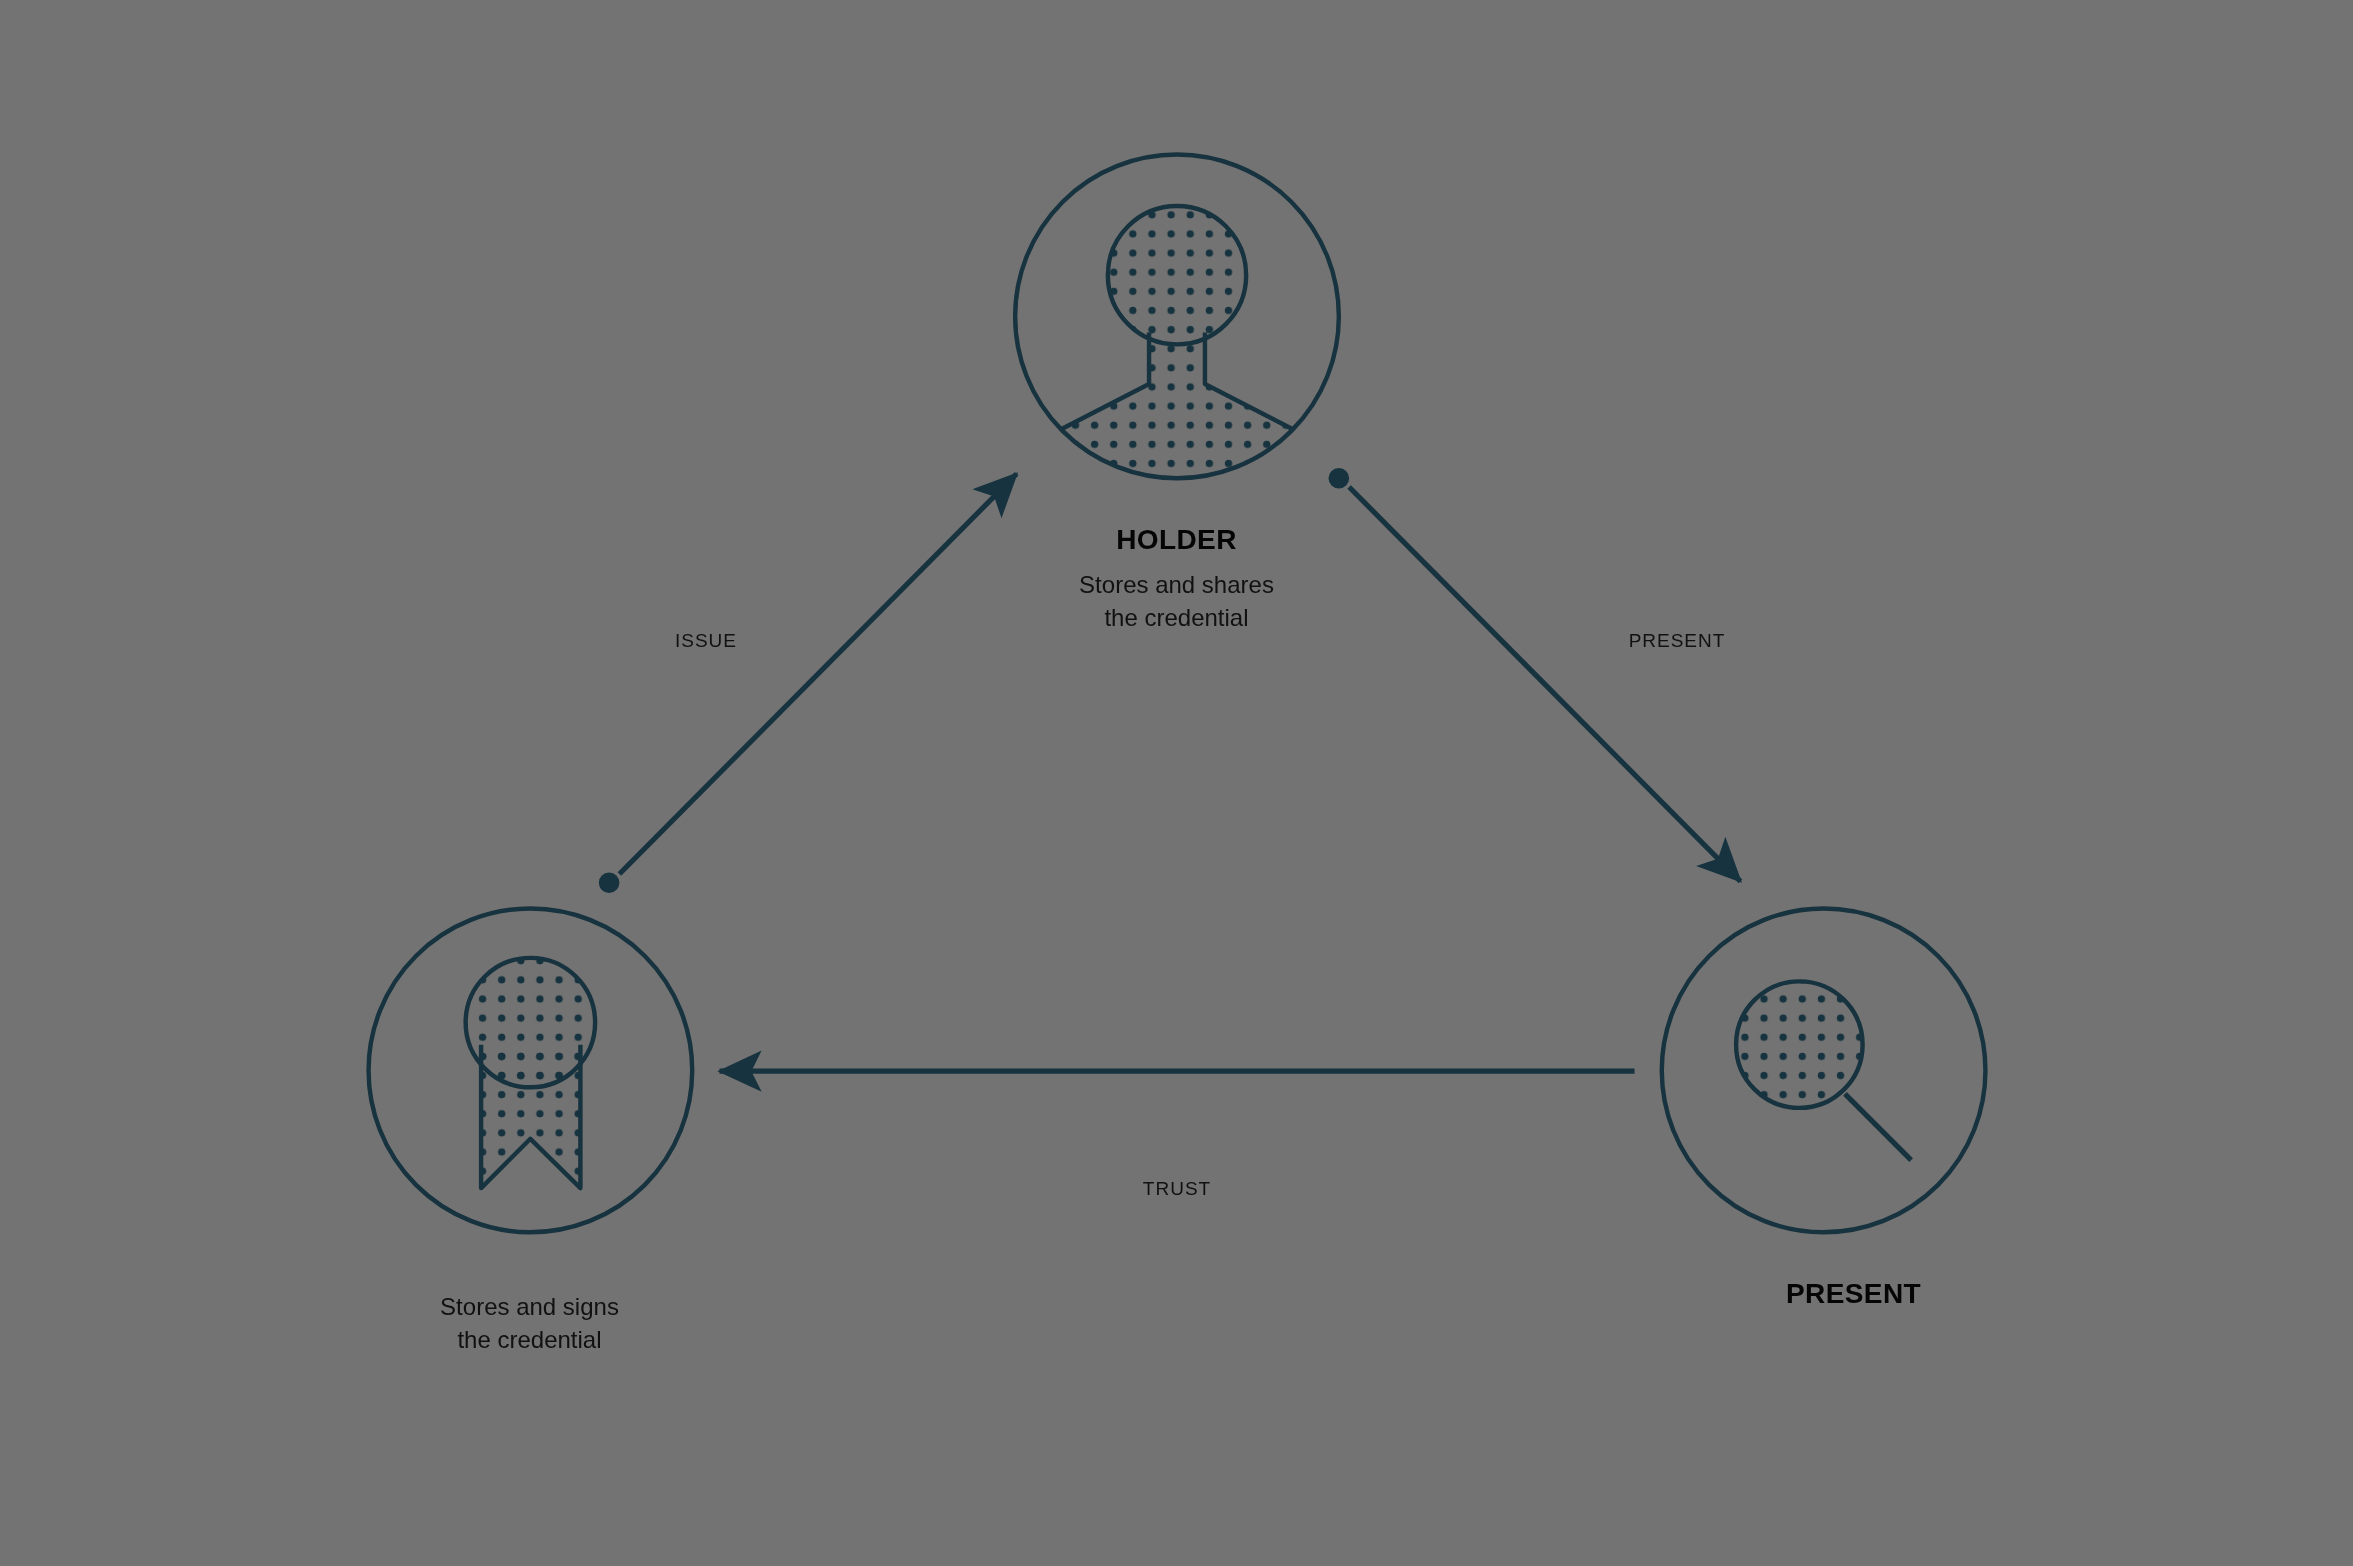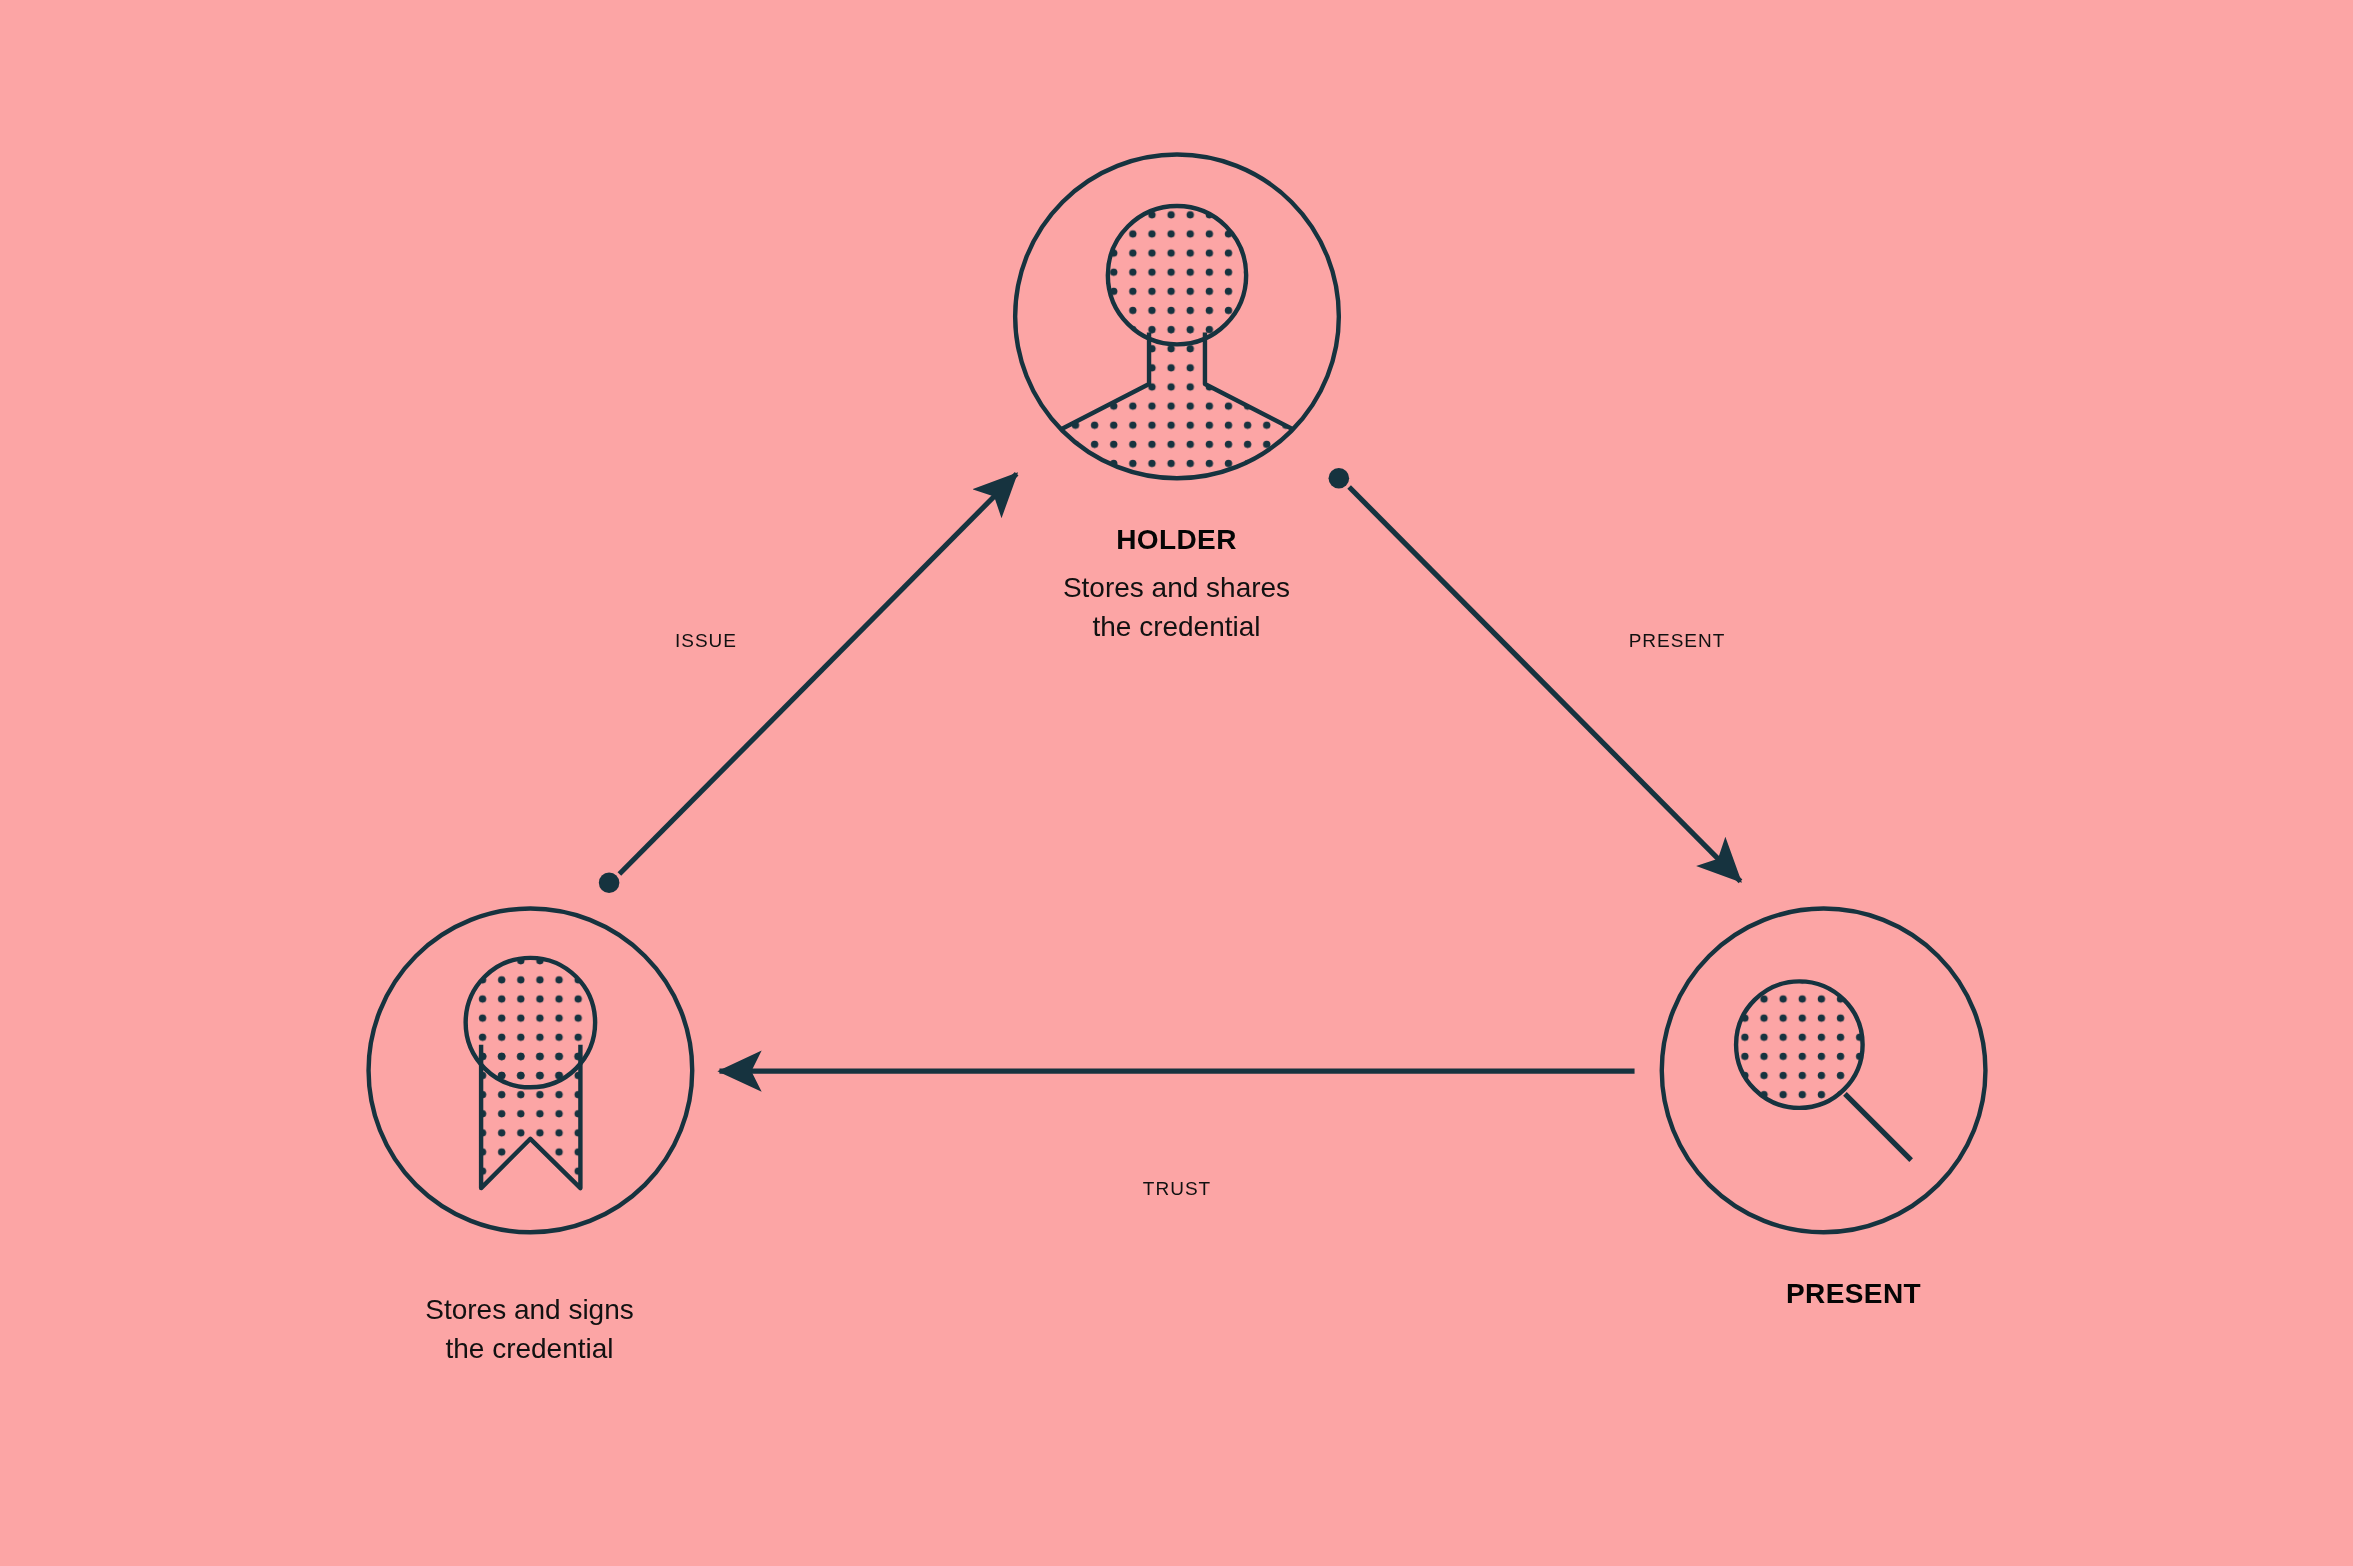--- a/index.html
+++ b/index.html
@@ -10,21 +10,21 @@
     width: 2354px;
     height: 1567px;
     background: #f2f4f6;
     font-family: "Liberation Sans", sans-serif;
     overflow: hidden;
   }
   #stage {
     position: relative;
     width: 2354px;
     height: 1567px;
-    background: #fca5a5;
+    background: #737373;
   }
   #diagram-svg {
     position: absolute;
     top: 0;
     left: 0;
     width: 2354px;
     height: 1567px;
     display: block;
   }
   .node-label {
@@ -35,21 +35,21 @@
   }
   .node-title {
     font-size: 28px;
     font-weight: bold;
     color: #050505;
     letter-spacing: 0.4px;
     line-height: 1.15;
     margin: 0;
   }
   .node-desc {
-    font-size: 28px;
+    font-size: 24px;
     font-weight: normal;
     color: #111111;
     line-height: 1.37;
     margin: 0;
     margin-top: 13.2px;
     white-space: pre-line;
   }
   .edge-label {
     position: absolute;
     font-size: 19px;

